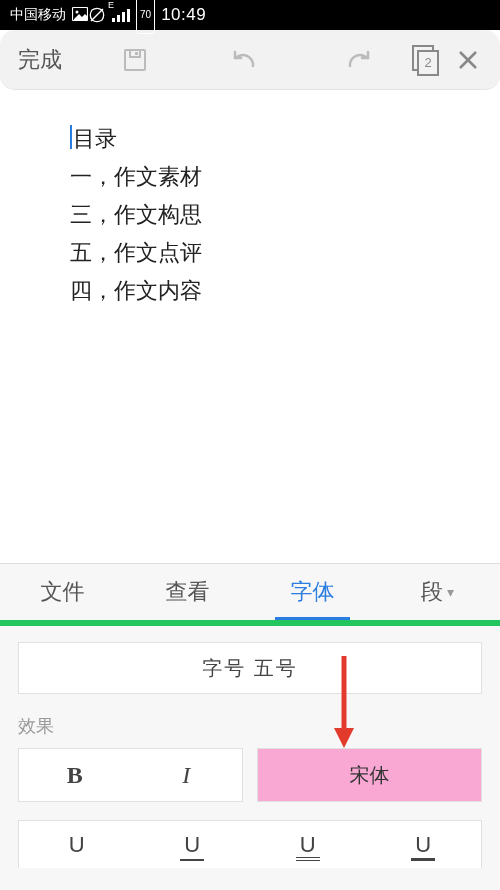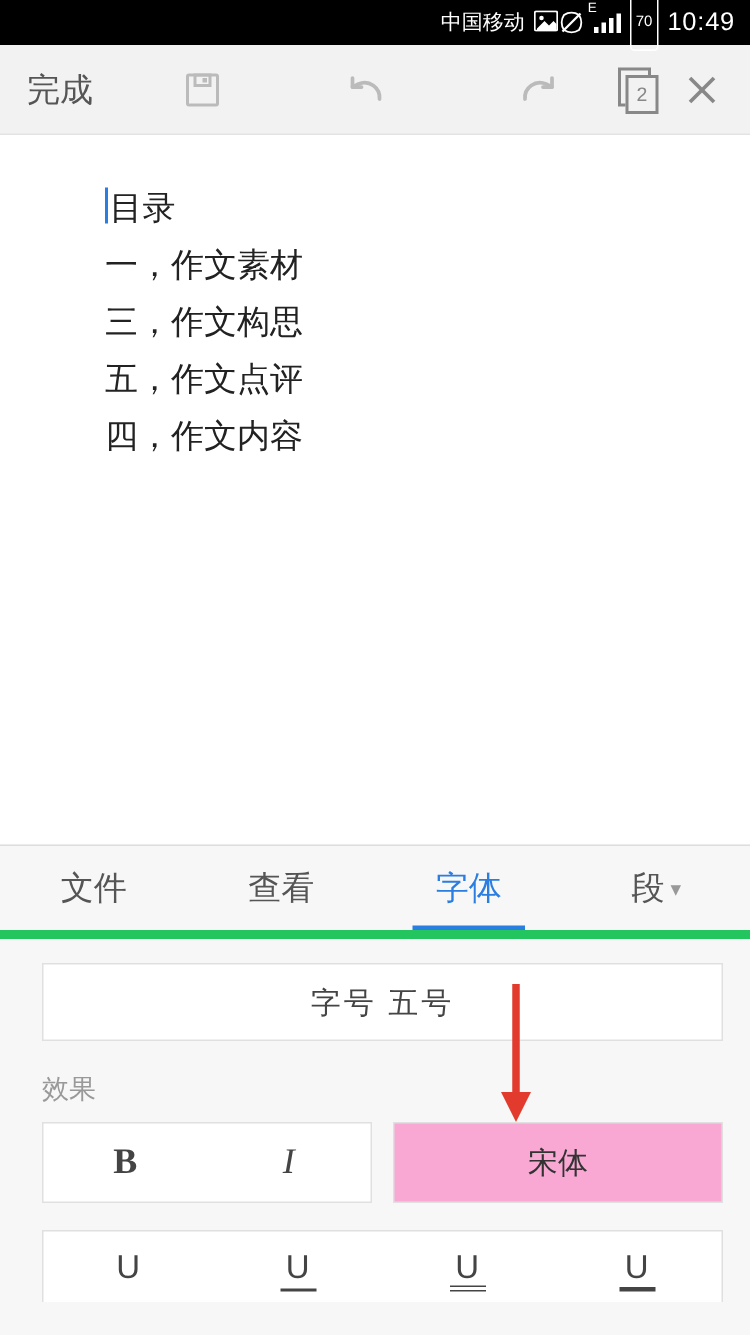--- a/index.html
+++ b/index.html
@@ -1,48 +1,48 @@
 <!DOCTYPE html>
 <html><head>
 <meta charset="utf-8">
 <style>
   * { margin:0; padding:0; box-sizing:border-box; font-family:-apple-system,"Helvetica Neue",Arial,sans-serif; }
   body { width:500px; height:890px; background:#fff; position:relative; overflow:hidden; color:#333; }
 
   
-  .status-bar { height:30px; background:#000; color:#fff; display:flex; align-items:center; padding:0 10px; font-size:14px; justify-content:flex-end; }
+  .status-bar { height:30px; background:#000; color:#fff; display:flex; align-items:center; padding:0 10px; font-size:14px; justify-content:flex-start; }
   .status-left { display:flex; align-items:center; gap:6px; }
   .status-right { display:flex; align-items:center; gap:6px; }
   .status-right .icon svg { display:block; }
   .battery-box { border:1.5px solid #fff; border-radius:3px; font-size:10px; padding:12px 3px; line-height:12px; }
   .time { font-size:17px; font-weight:400; letter-spacing:0.5px; }
 
   
-  .app-toolbar { height:60px; background:#f2f2f2; display:flex; align-items:center; border-bottom:1px solid #e3e3e3; }
+  .app-toolbar { height:60px; background:#f2f2f2; display:flex; align-items:center; border-bottom:1px solid #e3e3e3;border-radius:15px; }
   .tb-done { width:80px; text-align:center; font-size:22px; color:#555; }
   .tb-icons { flex:1; display:flex; justify-content:space-around; align-items:center; }
   .tb-icons .icon, .tb-right .icon { color:#888; display:flex; align-items:center; justify-content:center; width:40px; height:40px; }
   .tb-right { display:flex; align-items:center; gap:10px; padding-right:12px; }
   .page-icon { position:relative; width:26px; height:30px; }
   .page-back { position:absolute; width:22px; height:26px; border:2px solid #888; left:0; top:0; }
   .page-front { position:absolute; width:22px; height:26px; border:2px solid #888; background:#f2f2f2; left:5px; top:5px; display:flex; align-items:center; justify-content:center; font-size:13px; color:#888; }
 
   
   .doc { padding:30px 48px 0 70px; height:460px; font-size:22px; line-height:38px; color:#222; font-family:"SimSun","宋体",serif; }
   .doc .cursor { display:inline-block; width:2px; height:24px; background:#2a7de1; vertical-align:-3px; margin-right:1px; }
 
   
   .panel { position:absolute; left:0; right:0; bottom:0; background:#f7f7f7; border-top:1px solid #ddd; }
   .tabs { height:62px; display:flex; align-items:center; border-bottom:6px solid #22c55e; }
   .tab { flex:1; text-align:center; font-size:22px; color:#555; height:100%; display:flex; align-items:center; justify-content:center; position:relative; gap:4px; }
   .tab.active { color:#2a7de1; }
   .tab.active::after { content:""; position:absolute; bottom:0; left:20%; right:20%; height:3px; background:#2a7de1; }
   .chev { font-size:14px; color:#999; }
 
-  .panel-body { padding:16px 18px 22px;margin-left:10px; }
+  .panel-body { padding:16px 18px 22px; }
   .font-size-row { background:#fff; border:1px solid #e0e0e0; height:52px; display:flex; align-items:center; justify-content:center; font-size:20px; color:#444; letter-spacing:2px; }
   .section-label { font-size:18px; color:#999; margin:20px 0 10px; }
   .effects-row { display:flex; gap:14px; }
   .effects-left { flex:1; display:flex; background:#fff; border:1px solid #e0e0e0; height:54px; }
   .style-btn { flex:1; display:flex; align-items:center; justify-content:center; font-size:24px; color:#444; }
   .style-btn.bold { font-weight:700; font-family:Georgia,serif; }
   .style-btn.italic { font-style:italic; font-family:Georgia,serif; }
   .effects-right { flex:1; background:#f9a8d4; border:1px solid #e0e0e0; height:54px; display:flex; align-items:center; justify-content:center; font-size:20px; color:#333; }
   .underline-row { margin-top:18px; display:flex; background:#fff; border:1px solid #e0e0e0; border-bottom:none; height:48px; }
   .u-btn { flex:1; display:flex; align-items:center; justify-content:center; }

